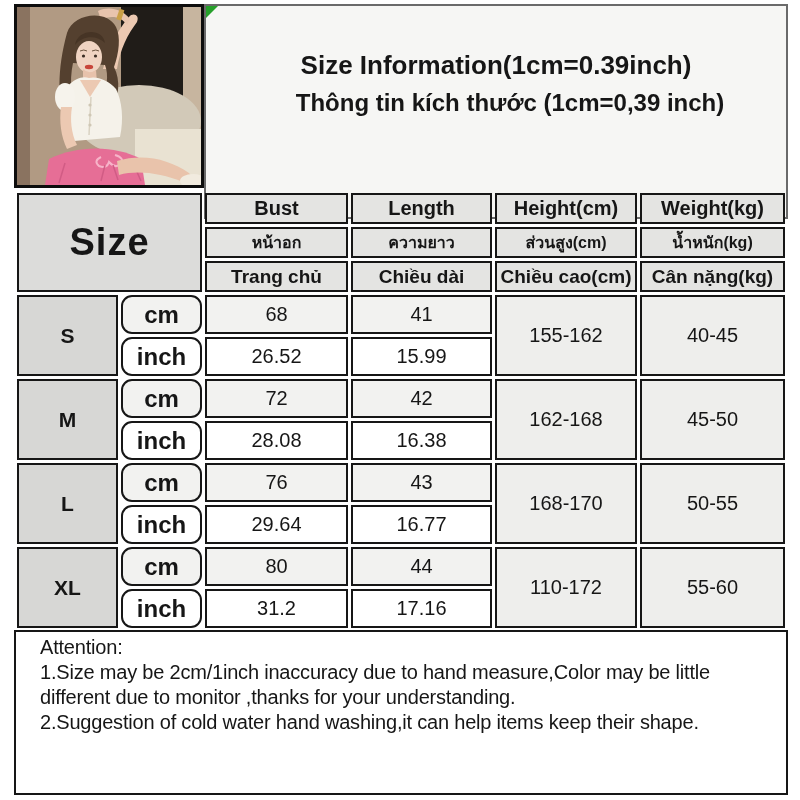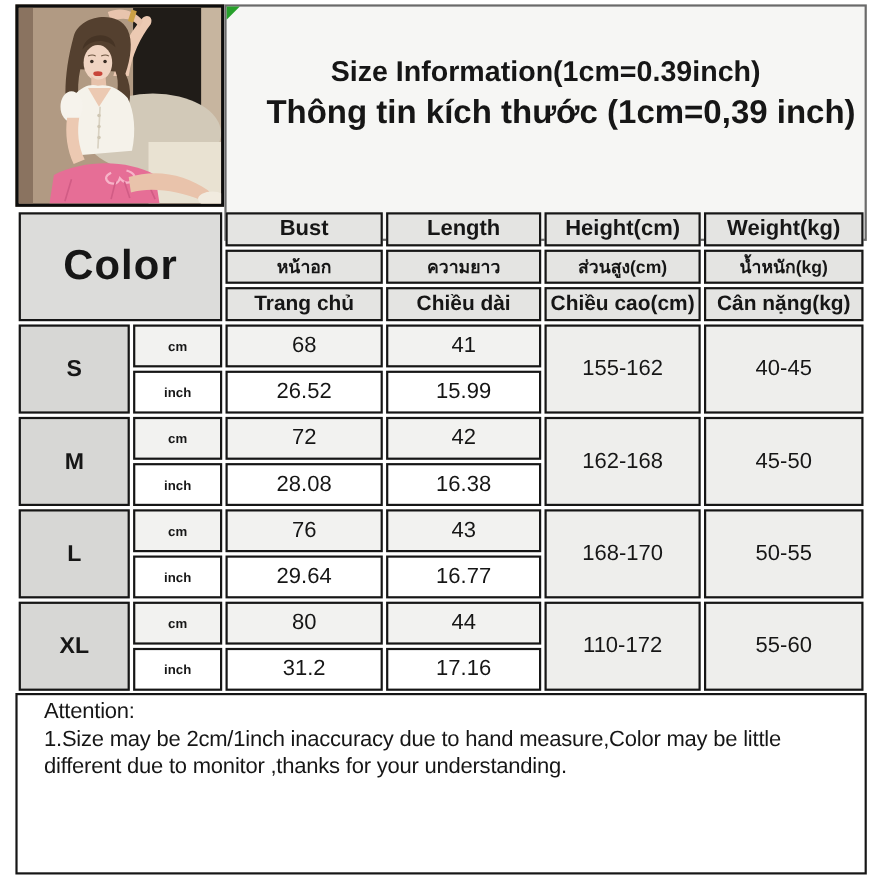--- a/index.html
+++ b/index.html
@@ -20,40 +20,40 @@
     position:absolute; left:204px; top:4px; width:584px; height:215px;
     box-sizing:border-box; background:#f6f6f4; border:2px solid #6a6a6a;
     text-align:center;
   }
   .corner-flag {
     position:absolute; left:0; top:0; width:0; height:0;
     border-top:12px solid #27a02b; border-right:12px solid transparent;
   }
   .title-en { padding-top:40px; font-size:26px; font-weight:bold; line-height:38px; }
   .title-th { font-size:24px; font-weight:bold; line-height:40px; }
-  .title-vi { font-size:30px; font-weight:bold; line-height:38px;padding-left:28px; }
+  .title-vi { font-size:24px; font-weight:bold; line-height:38px;padding-left:28px; }
 
   
   table.size-table {
     position:absolute; left:14px; top:190px; width:774px;
     border-collapse:separate; border-spacing:3px; table-layout:fixed;
   }
   .size-table th, .size-table td {
     box-sizing:border-box; border:2px solid #161616; padding:0;
     text-align:center; vertical-align:middle; overflow:hidden;
   }
   .size-table tr.hrow  { height:31px; }
   .size-table tr.brow  { height:39px; }
   .size-head { background:#dcdcda; font-size:38px; font-weight:bold; letter-spacing:1px; }
   .h-cell    { background:#e4e4e2; font-weight:bold; }
   .h-en      { font-size:20px; }
   .h-th      { font-size:16px; }
   .h-vi      { font-size:19px; }
   .c-size  { background:#d7d7d5; font-weight:bold; font-size:21px; }
-  .c-unit  { font-weight:bold; font-size:12px; }
+  .c-unit  { font-weight:bold; font-size:24px;border-radius:11px; }
   .c-val   { font-size:20px; font-weight:normal; }
   .bg-cm   { background:#f2f2f0; }
   .bg-inch { background:#ffffff; }
   .c-merge { background:#eeeeec; font-size:20px; }
 
   
   .attention-box {
     position:absolute; left:14px; top:630px; width:774px; height:165px;
     box-sizing:border-box; border:2px solid #161616; background:#ffffff;
     padding:3px 24px; font-size:20px; line-height:25px; letter-spacing:-0.2px;
@@ -120,21 +120,21 @@
     <colgroup>
       <col style="width:101px">
         <col style="width:81px">
         <col style="width:143px">
       <col style="width:141px">
         <col style="width:142px">
         <col style="width:145px">
     </colgroup>
     <tbody>
         <tr class="hrow">
-      <th colspan="2" rowspan="3" class="size-head">Color</th>
+      <th colspan="2" rowspan="3" class="size-head">Size</th>
       <th class="h-cell h-en">Bust</th>
       <th class="h-cell h-en">Length</th>
       <th class="h-cell h-en">Height(cm)</th>
       <th class="h-cell h-en">Weight(kg)</th>
     </tr>
     <tr class="hrow">
       <th class="h-cell h-th">หน้าอก</th>
       <th class="h-cell h-th">ความยาว</th>
       <th class="h-cell h-th">ส่วนสูง(cm)</th>
       <th class="h-cell h-th">น้ำหนัก(kg)</th>
@@ -200,15 +200,16 @@
       <td class="c-unit bg-inch">inch</td>
       <td class="c-val bg-inch">31.2</td>
       <td class="c-val bg-inch">17.16</td>
     </tr>
   </tbody>
     </table>
 
   <div class="attention-box">
     <div>Attention:</div>
     <div>1.Size may be 2cm/1inch inaccuracy due to hand measure,Color may be little different due to monitor ,thanks for your understanding.</div>
+    <div>2.Suggestion of cold water hand washing,it can help items keep their shape.</div>
   </div>
 
 </div>
 
 </body></html>

